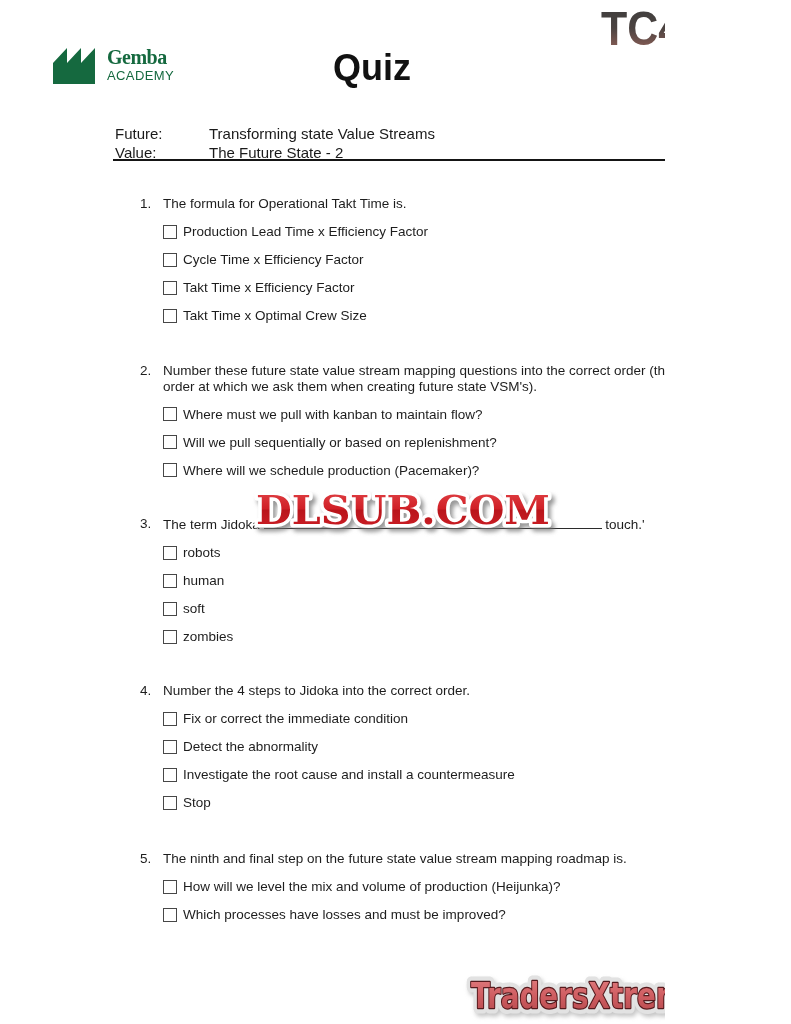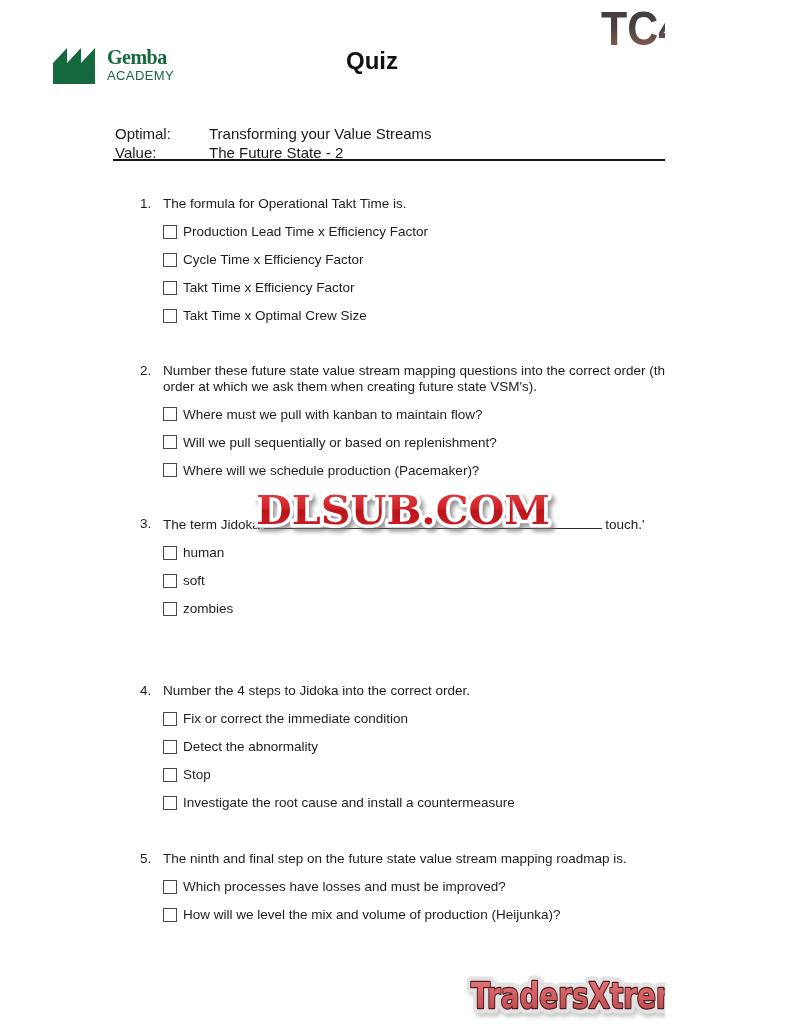--- a/index.html
+++ b/index.html
@@ -16,21 +16,21 @@
   
   .logo { position: absolute; left: 50px; top: 40px; display: flex; align-items: flex-start; }
   .logo svg { display: block; }
   .logo-text { margin-left: 7px; color: #15693F; margin-top: 6px; }
   .logo-name { font-size: 20px; font-weight: bold; line-height: 22px; letter-spacing: -0.5px; font-family: Liberation Serif, serif; }
   .logo-sub { font-size: 13px; font-weight: normal; letter-spacing: 0.4px; line-height: 15px; }
 
   
   .page-title {
     position: absolute; top: 47px; left: 0; width: 744px;
-    text-align: center; font-size: 24px; font-weight: bold; color: #111;
+    text-align: center; font-size: 36px; font-weight: bold; color: #111;
   }
 
   
   .meta { position: absolute; left: 115px; top: 124px; font-size: 15px; line-height: 19px; color: #1a1a1a; }
   .meta-row { display: flex; }
   .meta-label { width: 94px; flex: none; }
   .rule { position: absolute; left: 113px; top: 159px; width: 563px; border-top: 2px solid #151515; }
 
   
   .question { position: absolute; left: 140px; width: 545px; }
@@ -77,22 +77,22 @@
     <div class="logo-text">
       <div class="logo-name">Gemba</div>
       <div class="logo-sub">ACADEMY</div>
     </div>
   </div>
 
   <div class="page-title">Quiz</div>
 
   <div class="meta">
     <div class="meta-row">
-      <span class="meta-label">Optimal:</span>
-      <span class="meta-value">Transforming your Value Streams</span>
+      <span class="meta-label">Future:</span>
+      <span class="meta-value">Transforming state Value Streams</span>
     </div>
     <div class="meta-row">
       <span class="meta-label">Value:</span>
       <span class="meta-value">The Future State - 2</span>
     </div>
   </div>
   <div class="rule"></div>
 
   <div id="questions">
       <div class="question" style="top: 196px;">
@@ -140,20 +140,24 @@
         </div>
       </div>
       <div class="question" style="top: 516px;">
         <div class="q-head">
           <span class="q-num">3.</span>
           <span class="q-text"><span>The term Jidoka</span> <span class="blank-line"></span> <span>touch.'</span></span>
         </div>
         <div class="options">
           <div class="option">
             <span class="checkbox"></span>
+            <span>robots</span>
+          </div>
+          <div class="option">
+            <span class="checkbox"></span>
             <span>human</span>
           </div>
           <div class="option">
             <span class="checkbox"></span>
             <span>soft</span>
           </div>
           <div class="option">
             <span class="checkbox"></span>
             <span>zombies</span>
           </div>
@@ -168,41 +172,41 @@
           <div class="option">
             <span class="checkbox"></span>
             <span>Fix or correct the immediate condition</span>
           </div>
           <div class="option">
             <span class="checkbox"></span>
             <span>Detect the abnormality</span>
           </div>
           <div class="option">
             <span class="checkbox"></span>
+            <span>Investigate the root cause and install a countermeasure</span>
+          </div>
+          <div class="option">
+            <span class="checkbox"></span>
             <span>Stop</span>
-          </div>
-          <div class="option">
-            <span class="checkbox"></span>
-            <span>Investigate the root cause and install a countermeasure</span>
           </div>
         </div>
       </div>
       <div class="question" style="top: 851px;">
         <div class="q-head">
           <span class="q-num">5.</span>
           <span class="q-text">The ninth and final step on the future state value stream mapping roadmap is.</span>
         </div>
         <div class="options">
           <div class="option">
             <span class="checkbox"></span>
+            <span>How will we level the mix and volume of production (Heijunka)?</span>
+          </div>
+          <div class="option">
+            <span class="checkbox"></span>
             <span>Which processes have losses and must be improved?</span>
-          </div>
-          <div class="option">
-            <span class="checkbox"></span>
-            <span>How will we level the mix and volume of production (Heijunka)?</span>
           </div>
         </div>
       </div>
     </div>
 
   <div class="wm-dlsub">
     <svg width="306" height="58">
       <defs>
         <linearGradient id="gradDl" x1="0" y1="0" x2="0" y2="1">
           <stop offset="0" stop-color="#e4484b"></stop>

